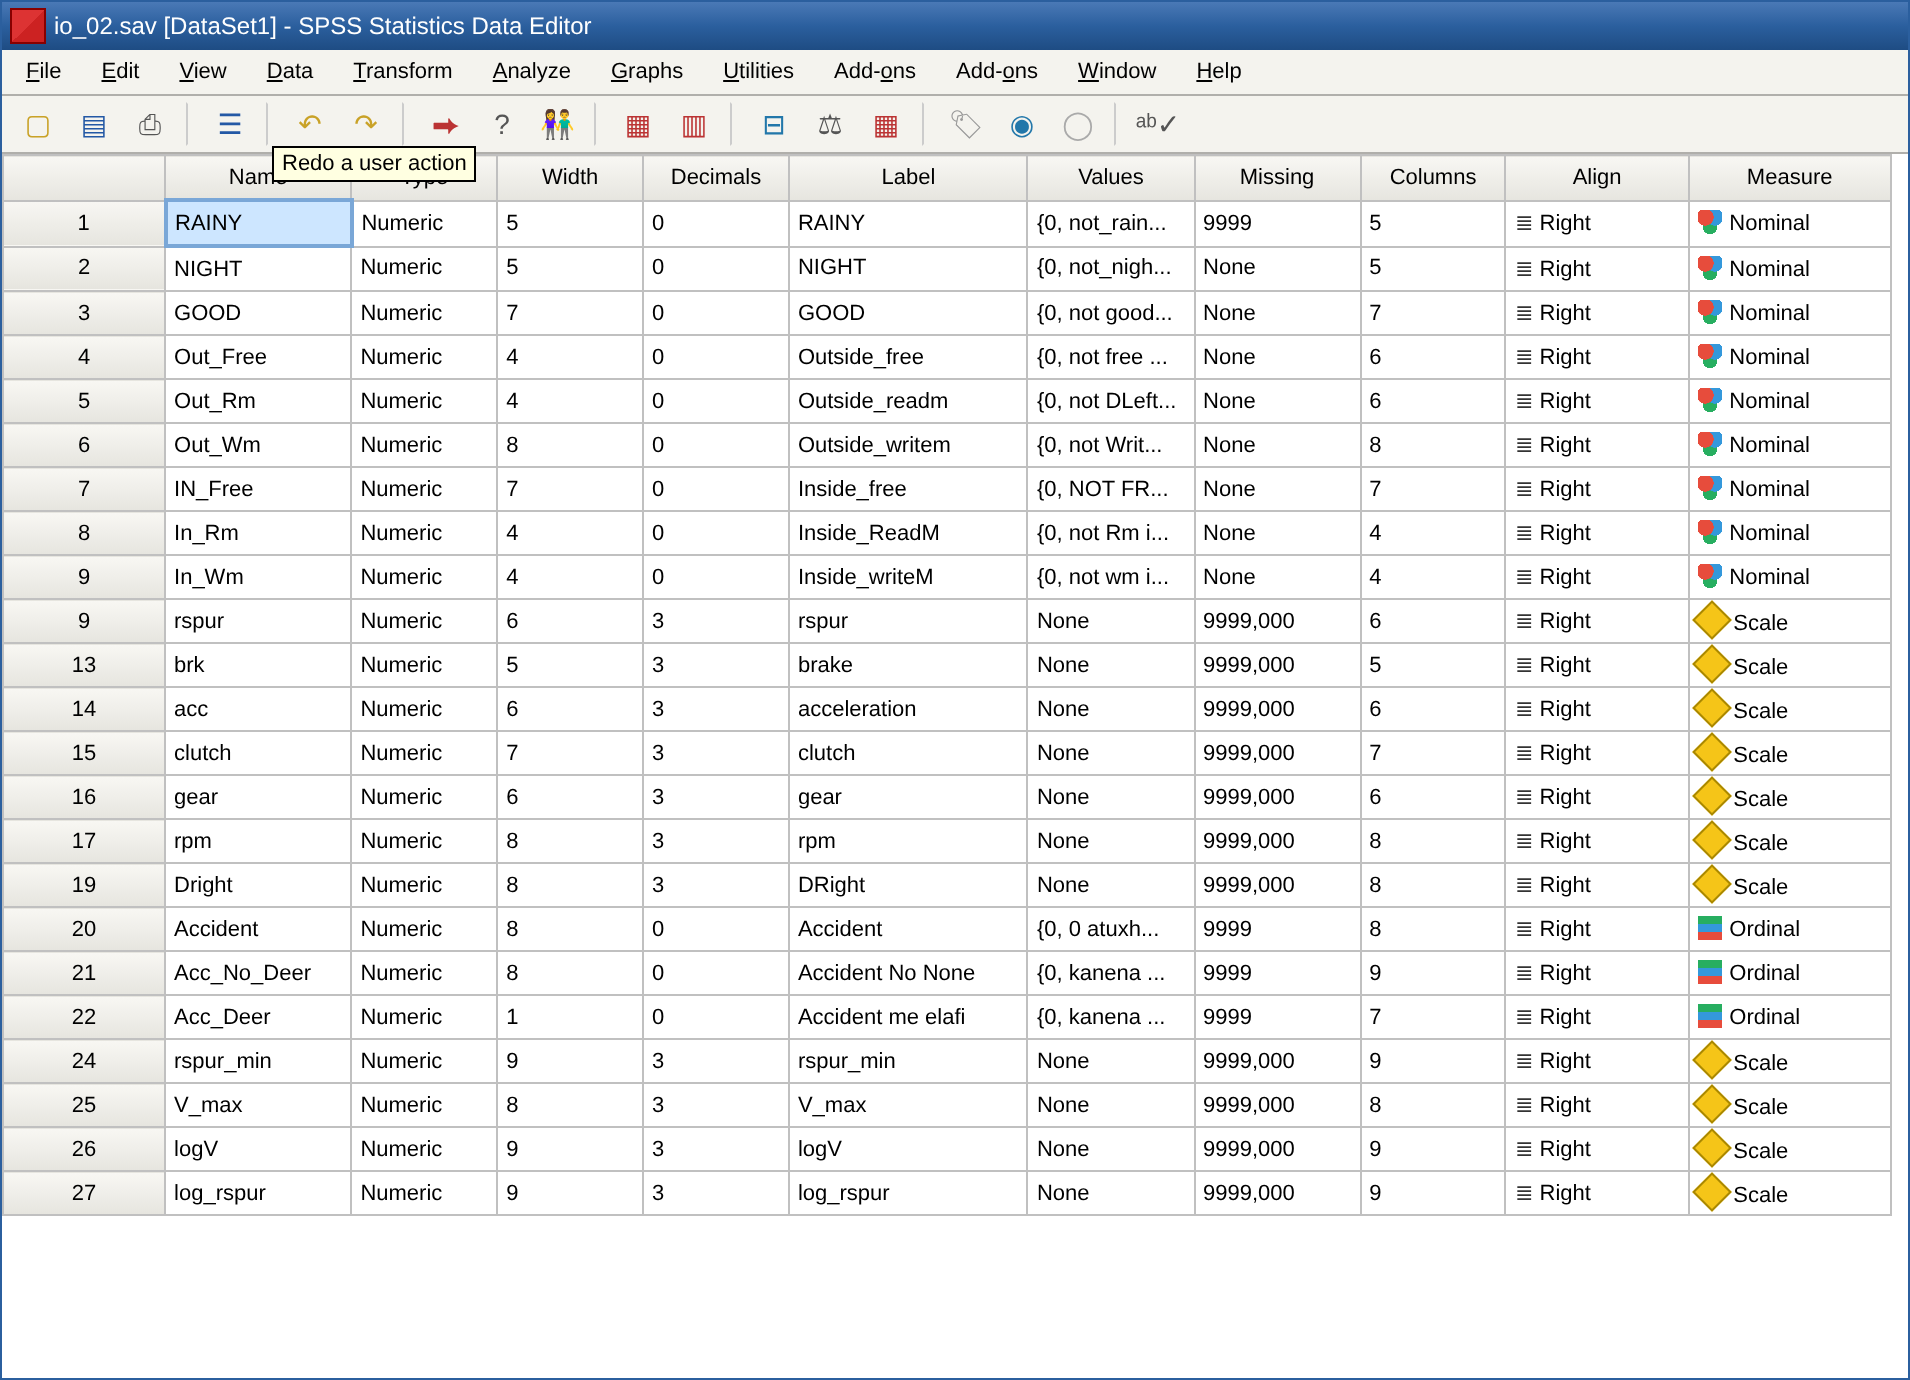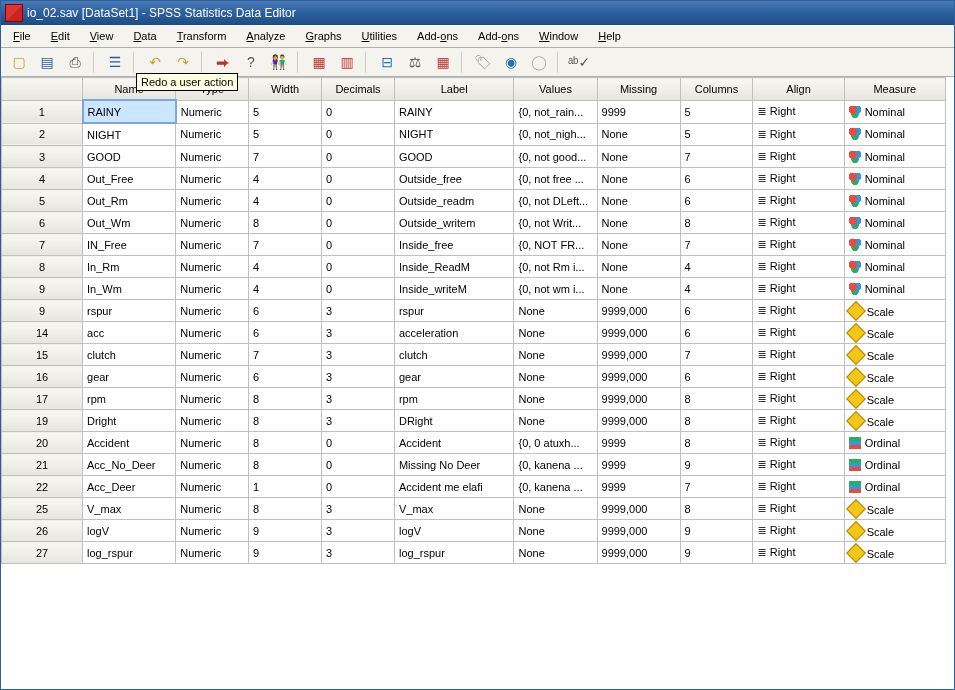--- a/index.html
+++ b/index.html
@@ -352,20 +352,33 @@
             <td>6</td>
             <td>3</td>
             <td>rspur</td>
             <td>None</td>
             <td>9999,000</td>
             <td>6</td>
             <td class="align-cell">Right</td>
             <td><span class="meas-icon meas-scale"></span>Scale</td>
           </tr>
           <tr>
+            <td class="rowhdr">13</td>
+            <td>brk</td>
+            <td>Numeric</td>
+            <td>5</td>
+            <td>3</td>
+            <td>brake</td>
+            <td>None</td>
+            <td>9999,000</td>
+            <td>5</td>
+            <td class="align-cell">Right</td>
+            <td><span class="meas-icon meas-scale"></span>Scale</td>
+          </tr>
+          <tr>
             <td class="rowhdr">14</td>
             <td>acc</td>
             <td>Numeric</td>
             <td>6</td>
             <td>3</td>
             <td>acceleration</td>
             <td>None</td>
             <td>9999,000</td>
             <td>6</td>
             <td class="align-cell">Right</td>
@@ -435,41 +448,54 @@
             <td>8</td>
             <td class="align-cell">Right</td>
             <td><span class="meas-icon meas-ordinal"></span>Ordinal</td>
           </tr>
           <tr>
             <td class="rowhdr">21</td>
             <td>Acc_No_Deer</td>
             <td>Numeric</td>
             <td>8</td>
             <td>0</td>
-            <td>Missing No Deer</td>
+            <td>Accident No None</td>
             <td>{0, kanena ...</td>
             <td>9999</td>
             <td>9</td>
             <td class="align-cell">Right</td>
             <td><span class="meas-icon meas-ordinal"></span>Ordinal</td>
           </tr>
           <tr>
             <td class="rowhdr">22</td>
             <td>Acc_Deer</td>
             <td>Numeric</td>
             <td>1</td>
             <td>0</td>
             <td>Accident me elafi</td>
             <td>{0, kanena ...</td>
             <td>9999</td>
             <td>7</td>
             <td class="align-cell">Right</td>
             <td><span class="meas-icon meas-ordinal"></span>Ordinal</td>
           </tr>
           <tr>
+            <td class="rowhdr">24</td>
+            <td>rspur_min</td>
+            <td>Numeric</td>
+            <td>9</td>
+            <td>3</td>
+            <td>rspur_min</td>
+            <td>None</td>
+            <td>9999,000</td>
+            <td>9</td>
+            <td class="align-cell">Right</td>
+            <td><span class="meas-icon meas-scale"></span>Scale</td>
+          </tr>
+          <tr>
             <td class="rowhdr">25</td>
             <td>V_max</td>
             <td>Numeric</td>
             <td>8</td>
             <td>3</td>
             <td>V_max</td>
             <td>None</td>
             <td>9999,000</td>
             <td>8</td>
             <td class="align-cell">Right</td>

